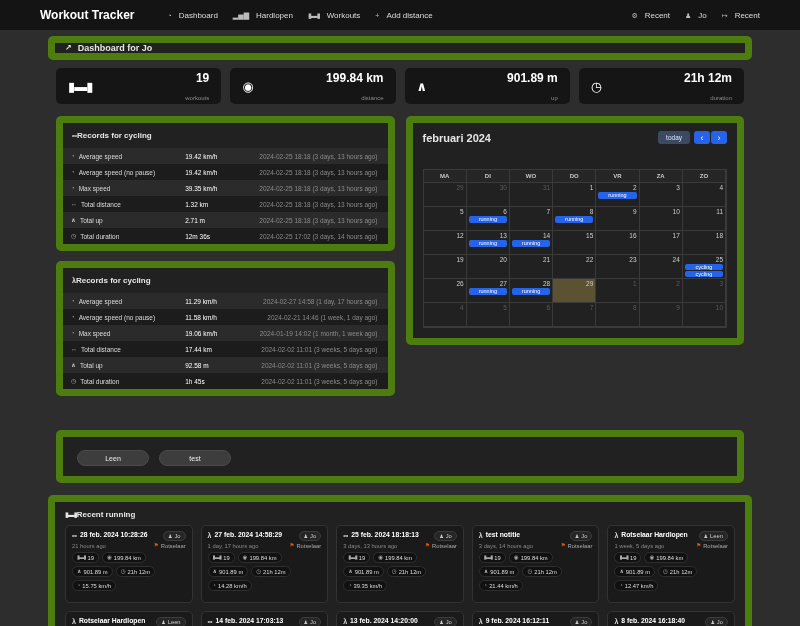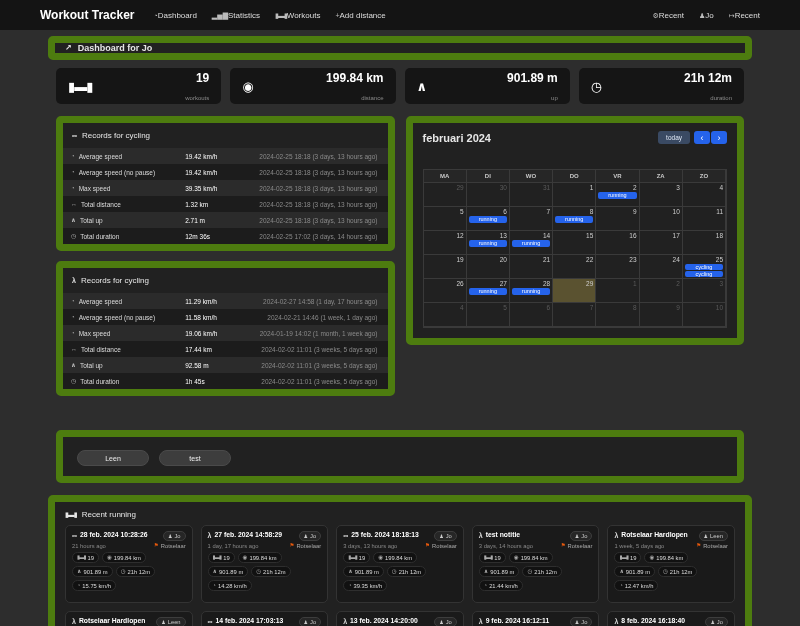--- a/index.html
+++ b/index.html
@@ -20,42 +20,42 @@
   .icon[data-icon="bike-icon"]::before{content:"∞";font-weight:bold}
   .icon[data-icon="run-icon"]::before{content:"λ";font-weight:bold}
   .icon[data-icon="ruler-icon"]::before{content:"↔"}
   .icon[data-icon="chart-line-icon"]::before{content:"↗";font-weight:bold}
   .icon[data-icon="people-icon"]::before{content:"♟♟";letter-spacing:-1px}
   .icon[data-icon="flag-icon"]{color:var(--flag,#e8590c)}
   .icon[data-icon="flag-icon"]::before{content:"⚑"}
 
   
   .navbar{height:30px;background:#141414;display:flex;align-items:center;padding:0 40px;gap:15px}
-  .brand{font-size:12px;font-weight:bold;color:#fff;margin-right:4px;white-space:nowrap}
-  .nav-item{display:flex;align-items:center;gap:0;font-size:8px;color:#ddd;cursor:pointer;white-space:nowrap}
+  .brand{font-size:12px;font-weight:bold;color:#fff;margin-right:18px;white-space:nowrap}
+  .nav-item{display:flex;align-items:center;gap:7px;font-size:8px;color:#ddd;cursor:pointer;white-space:nowrap}
   .nav-item .icon{font-size:7px;color:#bbb}
   .nav-spacer{flex:1}
 
   main{padding:6px 48px 0}
   .panel{background:#212121;border:7px solid #4d7c0f;border-radius:5px}
   .header-card{height:24px;display:flex;align-items:center;gap:6px;padding:0 10px;
     font-size:9px;font-weight:bold;margin-bottom:8px}
   .header-card .icon{font-size:8px}
   .inner{padding:0 8px}
 
   
   .stats-row{display:grid;grid-template-columns:repeat(4,1fr);gap:9px;margin-bottom:12px}
   .stat-card{background:#151515;border-radius:5px;height:36px;display:flex;align-items:center;padding:0 12px}
   .stat-card .icon{font-size:13px;color:#fff}
   .stat-right{margin-left:auto;text-align:right}
   .stat-value{font-size:12px;font-weight:bold;color:#fff;white-space:nowrap}
   .stat-label{font-size:6px;color:#8a8a8a}
 
   .columns{display:grid;grid-template-columns:1fr 1fr;gap:11px;margin-bottom:24px;align-items:start}
-  .card-head{display:flex;align-items:center;gap:5px;font-size:8px;font-weight:normal;padding:8px 9px}
+  .card-head{display:flex;align-items:center;font-size:8px;font-weight:bold;padding:8px 9px}
   .card-head .icon{font-size:7px}
 
   
   .records-card{margin-bottom:10px;overflow:hidden}
   .rec-rows>div:nth-of-type(odd){background:#2b2b2b}
   .rec-rows>div:nth-of-type(even){background:#1c1c1c}
   .rec-row{display:flex;align-items:center;font-size:6.5px;height:16px;padding:0 8px}
   .rec-label{display:flex;align-items:center;gap:4px;width:37%;color:#ddd}
   .rec-label .icon{font-size:6px;color:#bbb}
   .rec-value{width:21%;color:#fff}
@@ -112,21 +112,21 @@
 <body>
 
 <nav class="navbar">
   <span class="brand">Workout Tracker</span>
   <div class="nav-item">
     <span class="icon" data-icon="gauge-icon"></span>
     <span>Dashboard</span>
   </div>
   <div class="nav-item">
     <span class="icon" data-icon="chart-icon"></span>
-    <span>Statistics</span>
+    <span>Hardlopen</span>
   </div>
   <div class="nav-item">
     <span class="icon" data-icon="dumbbell-icon"></span>
     <span>Workouts</span>
   </div>
   <div class="nav-item">
     <span class="icon" data-icon="plus-icon"></span>
     <span>Add distance</span>
   </div>
   <div class="nav-spacer"></div>

